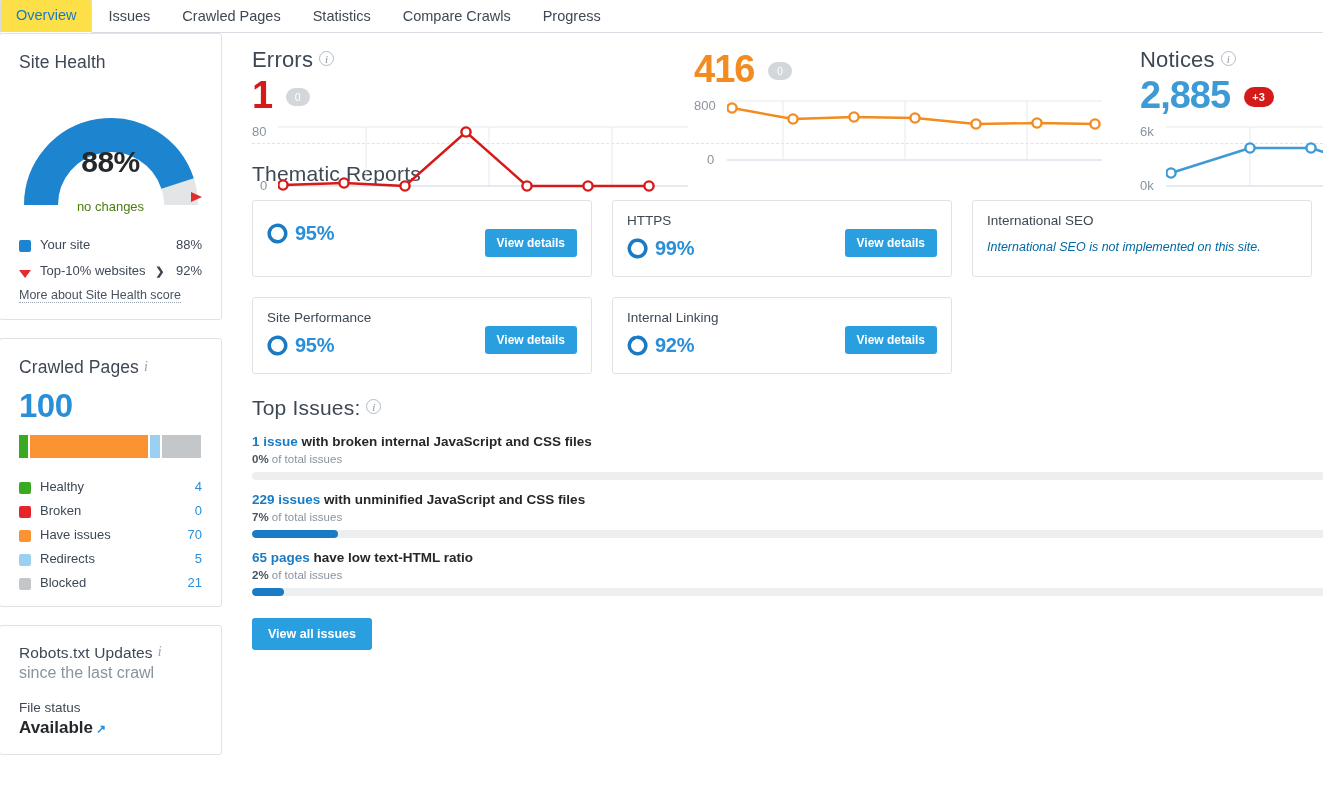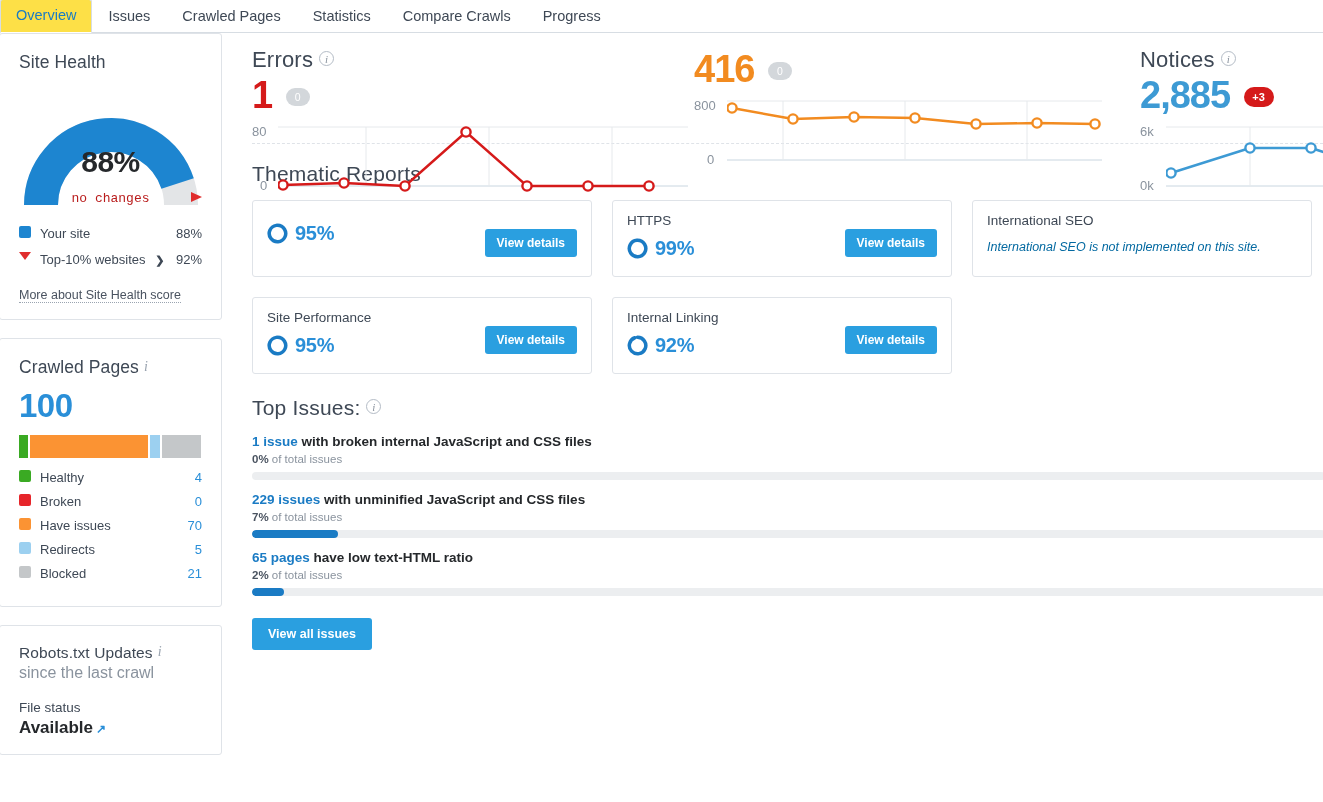--- a/index.html
+++ b/index.html
@@ -86,26 +86,26 @@
 
   
   .gauge-wrap { position: relative; height: 125px; margin-top: 14px; }
   .gauge-center {
     position: absolute;
     left: 0; right: 0;
     top: 58px;
     text-align: center;
   }
   .gauge-pct { font-size: 30px; font-weight: bold; color: #25282b; letter-spacing: -.5px; }
-  .gauge-sub { font-size: 13px; color: #b91c1c; margin-top: 12px; font-family: Liberation Mono, monospace; }
+  .gauge-sub { font-size: 13px; color: #4d7c0f; margin-top: 20px; }
 
   
   .legend { margin-top: 14px; }
   .legend-row {
-    display: flex; align-items: flex-start;
+    display: flex; align-items: flex-end;
     font-size: 13px; color: #3e4855;
     height: 26px;
   }
   .swatch { width: 12px; height: 12px; border-radius: 2px; flex: 0 0 12px; margin-right: 9px; }
   .tri-down {
     width: 0; height: 0; flex: 0 0 12px;
     border-left: 6px solid transparent;
     border-right: 6px solid transparent;
     border-top: 8px solid #e02d2d;
     margin-right: 9px;

